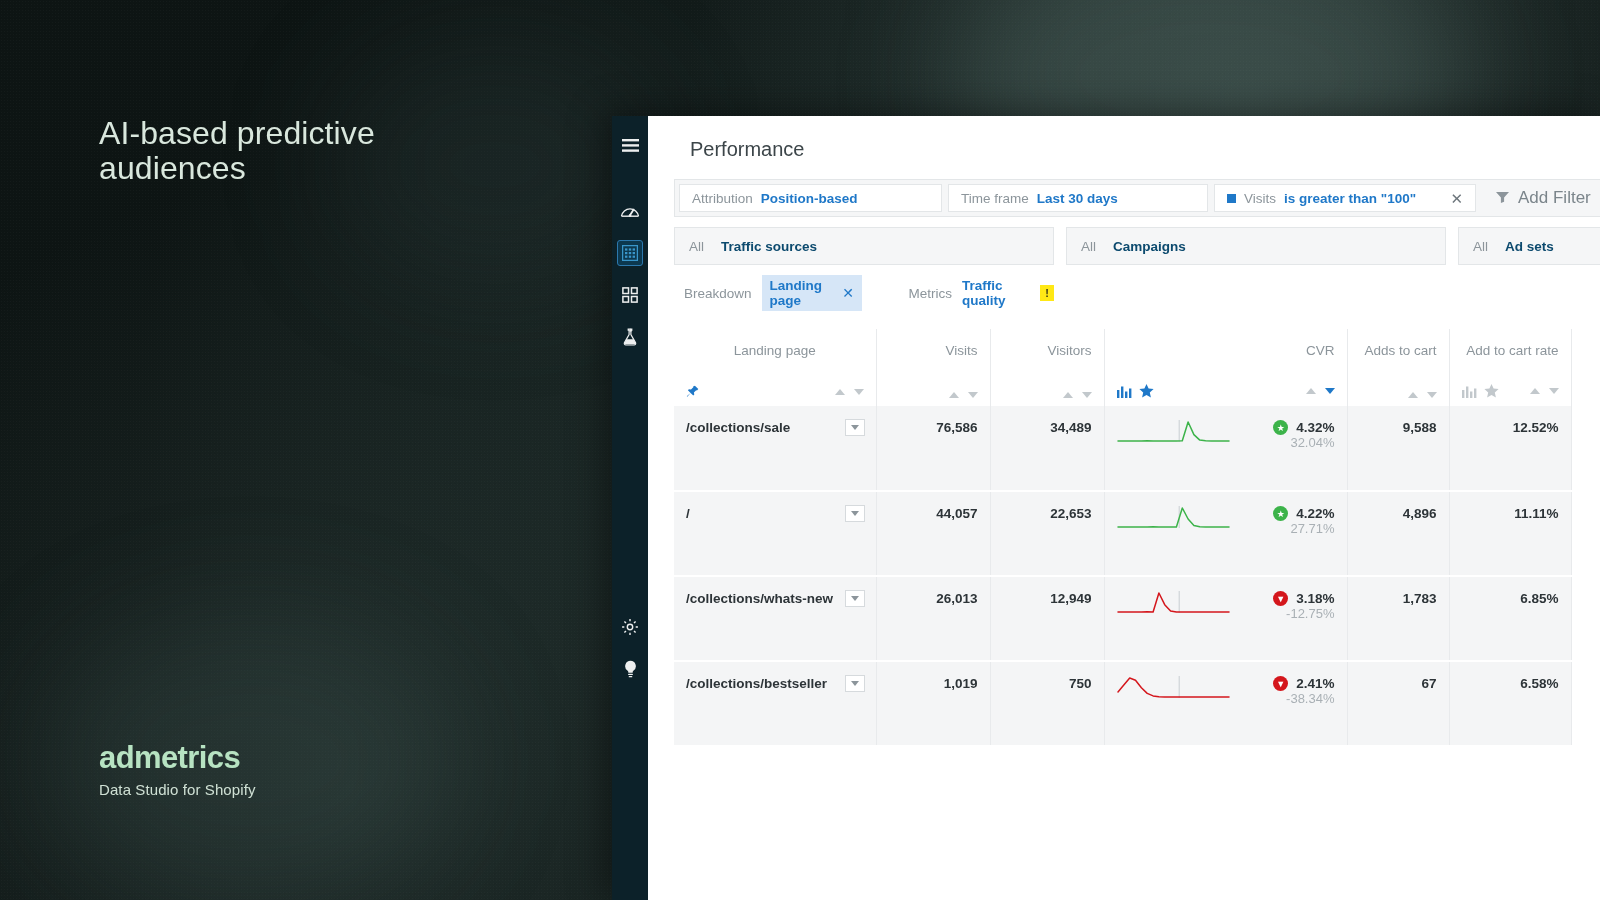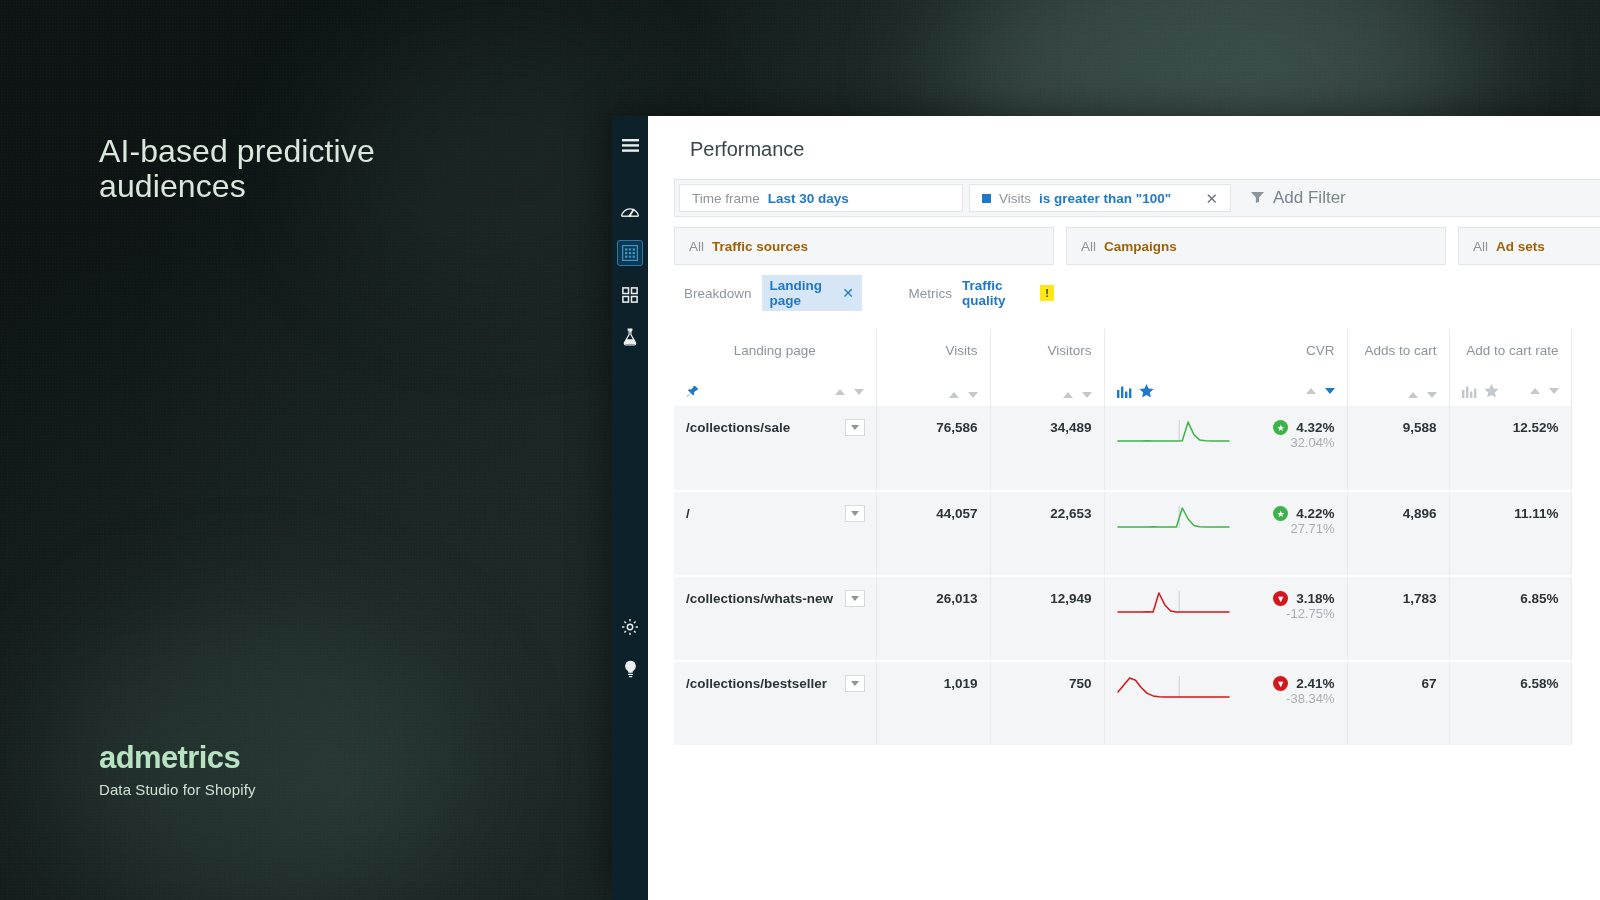--- a/index.html
+++ b/index.html
@@ -35,21 +35,21 @@
     position:absolute;
     border-radius:50%;
     filter: blur(55px);
     pointer-events:none;
   }
   .blob1 { width:520px; height:330px; left:950px; top:-90px; background:rgba(90,115,110,0.33); }
   .blob2 { width:420px; height:300px; left:40px; top:610px;  background:rgba(66,88,84,0.26); }
   .blob3 { width:330px; height:250px; left:330px; top:40px;  background:rgba(52,70,68,0.22); }
 
   
-  .promo { position:absolute; left:99px; top:134px; width:430px; z-index:5; }
+  .promo { position:absolute; left:99px; top:116px; width:430px; z-index:5; }
   .promo h1 {
     font-size: 32px; line-height: 1.08;
     font-weight: 400; color:#d9e7dd;
     letter-spacing:0.1px;
   }
   .promo p {
     margin-top: 42px;
     font-size: 19.5px; line-height: 1.84;
     color:#b9c6bf; font-weight:400;
   }
@@ -107,41 +107,41 @@
   }
   .fchip {
     background:#fff; border:1px solid #e3e6e8;
     display:flex; align-items:center; gap:8px;
     padding:0 12px; font-size:13.5px; margin-right:6px;
     white-space:nowrap;
   }
   .fchip .lbl { color:#8c959b; }
   .fchip .val { color:#1f78c8; font-weight:bold; }
   .fchip.attribution { width:263px; }
-  .fchip.timeframe   { width:284px; }
+  .fchip.timeframe   { width:260px; }
   .fchip.visits      { width:262px; justify-content:space-between; }
   .visits-left { display:flex; align-items:center; gap:8px; }
   .sq-blue { width:9px; height:9px; background:#1f78c8; display:inline-block; }
   .xbtn { color:#6d767c; font-size:15px; line-height:1; cursor:pointer; }
   .addfilter {
     display:flex; align-items:center; gap:9px;
     padding:0 14px; font-size:17px; color:#7b858b;
     background:#f5f6f7;
   }
 
   
   .segrow {
     margin:10px 0 0 26px; display:flex; gap:12px; width:1000px;
   }
   .segpanel {
     background:#f5f6f7; border:1px solid #e3e6e8; height:38px;
     display:flex; align-items:center; padding:0 14px;
     font-size:13.5px; color:#8c959b;
   }
-  .segpanel b { color:#a16207; font-weight:bold; margin-left:8px; }
+  .segpanel b { color:#0c4a6e; font-weight:bold; margin-left:17px; }
   .seg-a { width:380px; } .seg-b { width:380px; } .seg-c { width:200px; }
 
   
   .bdrow {
     margin:0 0 0 26px; padding:10px 0 8px 10px;
     display:flex; align-items:center; gap:10px;
     font-size:13.5px; width:380px;
   }
   .bd-lbl, .mt-lbl { color:#8c959b; }
   .chip-lp {
@@ -299,20 +299,24 @@
         <rect x="5.7" y="16" width="3.6" height="1.3" rx="0.6"></rect>
       </svg>
     </div>
   </div>
 
   <div class="main">
 
     <div class="page-title">Performance</div>
 
     <div class="filterbar">
+      <div class="fchip attribution">
+        <span class="lbl">Attribution</span>
+        <span class="val">Position-based</span>
+      </div>
       <div class="fchip timeframe">
         <span class="lbl">Time frame</span>
         <span class="val">Last 30 days</span>
       </div>
       <div class="fchip visits">
         <span class="visits-left">
           <span class="sq-blue"></span>
           <span class="lbl">Visits</span>
           <span class="val">is greater than "100"</span>
         </span>

